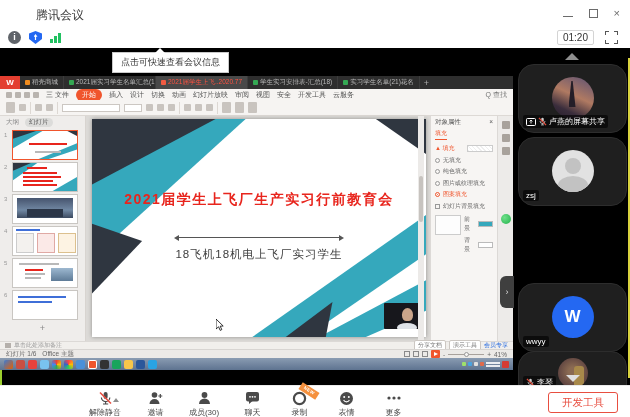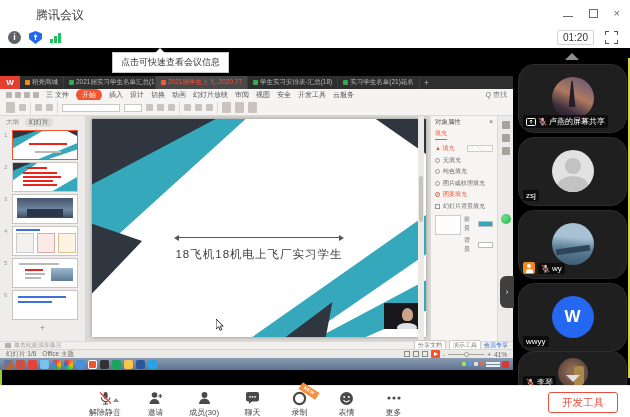--- a/index.html
+++ b/index.html
@@ -351,20 +351,21 @@
 
         <div class="slidearea">
           <div class="slide">
             <i class="shape sh-teal" style="clip-path:polygon(28% 0,46% 0,0 64%,0 28%)"></i>
             <i class="shape sh-dark" style="clip-path:polygon(0 0,37% 0,0 30%)"></i>
             <i class="shape sh-dark" style="clip-path:polygon(0 48%,15% 56%,0 80%)"></i>
             <i class="shape sh-dark" style="clip-path:polygon(85% 0,100% 0,100% 16%)"></i>
             <i class="shape sh-teal" style="clip-path:polygon(100% 44%,100% 62%,64% 100%,48% 100%)"></i>
             <i class="shape sh-teal" style="clip-path:polygon(100% 74%,100% 88%,82% 100%,68% 100%)"></i>
             <i class="shape sh-dark" style="clip-path:polygon(58% 100%,72% 84%,70% 100%)"></i>
+            <div class="slide-title">2021届学生上飞厂生产实习行前教育会</div>
             <div class="arrowline"></div>
             <div class="slide-sub">18飞机18机电上飞厂实习学生</div>
             <div class="webcam">
                 <u></u>
                 <i></i>
               </div>
             <svg class="cursor" viewBox="0 0 8 12">
                 <polygon points="0,0 0,10 2.6,7.8 4.2,11.4 5.8,10.6 4.2,7.2 7.2,7" fill="#fff" stroke="#000" stroke-width="0.8"></polygon>
               </svg>
           </div>
@@ -503,32 +504,20 @@
         </span>
       </div>
 
       <div class="tile" style="top:89px">
         <span class="avatar av-sil"></span>
         <span class="name-tag">
             <span>zsj</span>
           </span>
       </div>
 
-      <div class="tile" style="top:162px">
-        <span class="avatar av-photo2"></span>
-        <span class="badge-host"></span>
-        <span class="name-tag" style="left:19px">
-          <svg width="9" height="9" viewBox="0 0 10 10">
-              <rect x="3.6" y="0.8" width="2.8" height="4.6" rx="1.4" fill="#cfcfcf"></rect>
-              <path d="M2.2 4.4 a2.8 2.8 0 0 0 5.6 0 M5 7.2 L5 8.6 M3.4 8.8 L6.6 8.8" stroke="#cfcfcf" fill="none" stroke-width="0.9"></path>
-              <line x1="1" y1="1" x2="9" y2="9" stroke="#e04b3a" stroke-width="1.4"></line>
-            </svg>
-          <span>wy</span>
-        </span>
-      </div>
 
       <div class="tile" style="top:235px">
         <span class="avatar av-blue">W</span>
         <span class="name-tag">
             <span>wwyy</span>
           </span>
       </div>
 
       <div class="tile" style="top:303px;height:69px">
         <span class="avatar av-photo3" style="width:30px;height:30px;top:6px"></span>

